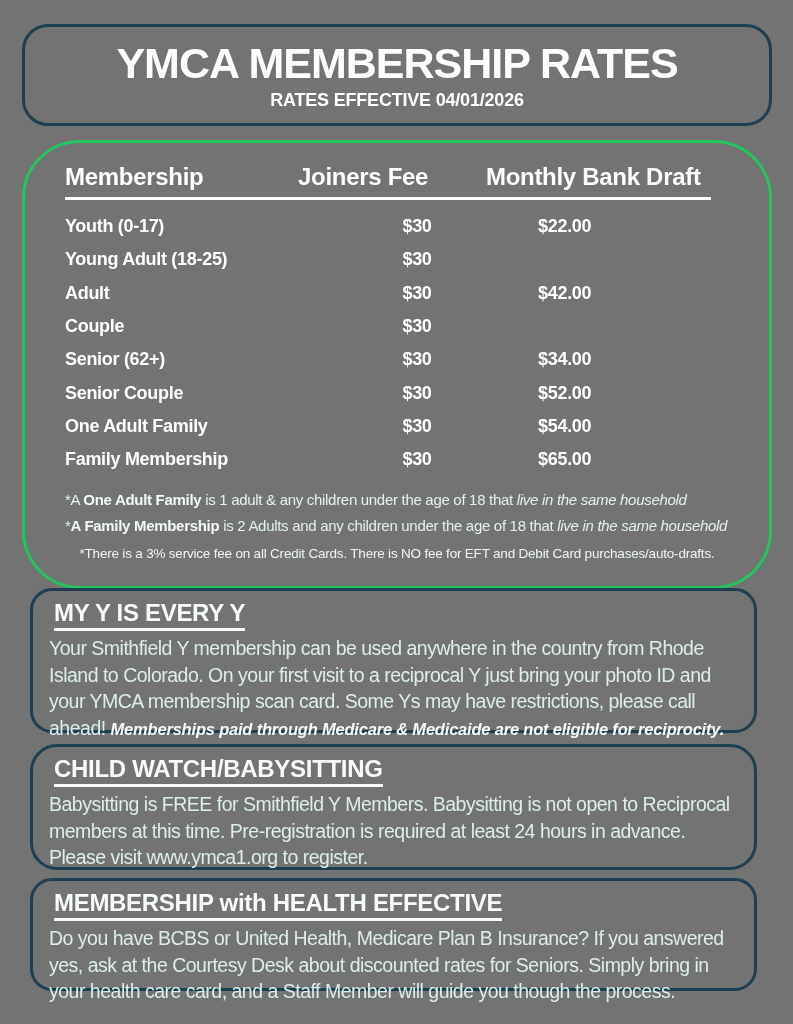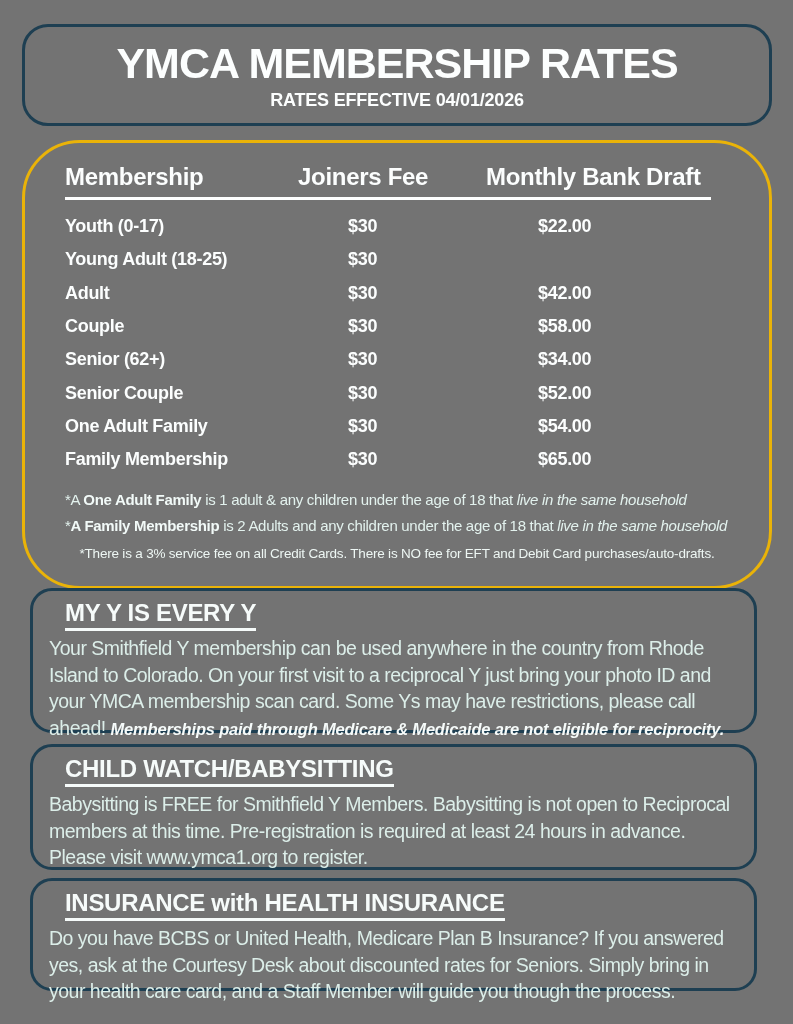--- a/index.html
+++ b/index.html
@@ -19,39 +19,39 @@
   .title-box h1{
     margin:12px 0 2px 0;
     font-size:43px;font-weight:bold;letter-spacing:-1px;
   }
   .title-box .subtitle{
     font-size:18px;font-weight:bold;letter-spacing:-0.2px;
   }
   
   .rates-box{
     position:absolute;left:22px;top:140px;width:744px;height:443px;
-    border:3px solid #eab308;border-radius:58px;
+    border:3px solid #22c55e;border-radius:58px;
     color:#fcfefe;
   }
   .rates-header{
     display:grid;grid-template-columns:233px 188px 1fr;
     margin:20px 58px 0 40px;
     padding-bottom:6px;
     border-bottom:3px solid #fdfefe;
     font-size:24px;font-weight:bold;letter-spacing:-0.3px;
     white-space:nowrap;
   }
   .rates-rows{margin:10px 46px 0 40px;}
   .rate-row{
     display:grid;grid-template-columns:233px 188px 1fr;
     align-items:center;height:33.3px;
     font-size:18px;font-weight:bold;letter-spacing:-0.3px;
     white-space:nowrap;
   }
-  .rate-row .f{padding-left:50px;}
+  .rate-row .f{padding-left:50px;text-align:center;}
   .rate-row .d{padding-left:52px;}
   .notes{margin:12px 10px 0 40px;color:#e3f2ee;}
   .note{
     margin:0 0 1px 0;
     font-size:15px;letter-spacing:-0.3px;line-height:24.5px;
   }
   .note.nowrap{white-space:nowrap;}
   .note b{font-weight:bold;color:#f2faf8;}
   .note i{font-style:italic;}
   .service-note{
@@ -64,32 +64,32 @@
     position:absolute;left:30px;width:727px;
     border:3px solid #1e3f52;border-radius:22px;
     padding:6px 16px 0 16px;box-sizing:border-box;
     color:#dceee9;
   }
   .info-box .heading{
     display:inline-block;
     font-size:24px;font-weight:bold;letter-spacing:-0.3px;
     color:#f6fbfa;
     border-bottom:3px solid #f6fbfa;padding-bottom:1px;
-    margin:2px 0 2px 16px;
+    margin:2px 0 2px 5px;
   }
   .info-box .body{
     margin:2px 0 0 0;
     font-size:19.5px;letter-spacing:-0.5px;line-height:26.5px;
   }
   .info-box .em{
     font-size:16.5px;font-weight:bold;font-style:italic;color:#f6fbfa;
     letter-spacing:-0.2px;
   }
   .box-my-y{top:588px;height:145px;}
-  .box-child-watch{top:744px;height:126px;}
+  .box-child-watch{top:744px;height:126px;border-radius:27px;}
   .box-health{top:878px;height:113px;}
 </style>
 </head>
 <body>
 
 <div class="page">
 
   <div class="title-box">
     <h1>YMCA MEMBERSHIP RATES</h1>
     <div class="subtitle">RATES EFFECTIVE 04/01/2026</div>
@@ -114,21 +114,20 @@
         <span class="cell f">$30</span>
       </div>
       <div class="rate-row">
         <span class="cell m">Adult</span>
         <span class="cell f">$30</span>
         <span class="cell d">$42.00</span>
       </div>
       <div class="rate-row">
         <span class="cell m">Couple</span>
         <span class="cell f">$30</span>
-        <span class="cell d">$58.00</span>
       </div>
       <div class="rate-row">
         <span class="cell m">Senior (62+)</span>
         <span class="cell f">$30</span>
         <span class="cell d">$34.00</span>
       </div>
       <div class="rate-row">
         <span class="cell m">Senior Couple</span>
         <span class="cell f">$30</span>
         <span class="cell d">$52.00</span>
@@ -157,17 +156,17 @@
     <span class="heading">MY Y IS EVERY Y</span>
     <p class="body"><span>Your Smithfield Y membership can be used anywhere in the country from Rhode Island to Colorado.  On your first visit to a reciprocal Y just bring your photo ID and your YMCA membership scan card.  Some Ys may have restrictions, please call ahead!</span> <em class="em">Memberships paid through Medicare &amp; Medicaide are not eligible for reciprocity.</em></p>
   </div>
 
   <div class="info-box box-child-watch">
     <span class="heading">CHILD WATCH/BABYSITTING</span>
     <p class="body"><span>Babysitting is FREE for Smithfield Y Members. Babysitting is not open to Reciprocal members at this time.   Pre-registration is required at least 24 hours in advance.  Please visit www.ymca1.org to register.</span></p>
   </div>
 
   <div class="info-box box-health">
-    <span class="heading">INSURANCE with HEALTH INSURANCE</span>
+    <span class="heading">MEMBERSHIP with HEALTH EFFECTIVE</span>
     <p class="body"><span>Do you have BCBS or United Health, Medicare Plan B Insurance? If  you answered yes, ask at the Courtesy Desk about discounted rates for Seniors. Simply bring in your health care card, and a Staff Member will guide you though the process.</span></p>
   </div>
 
 </div>
 
 </body></html>

